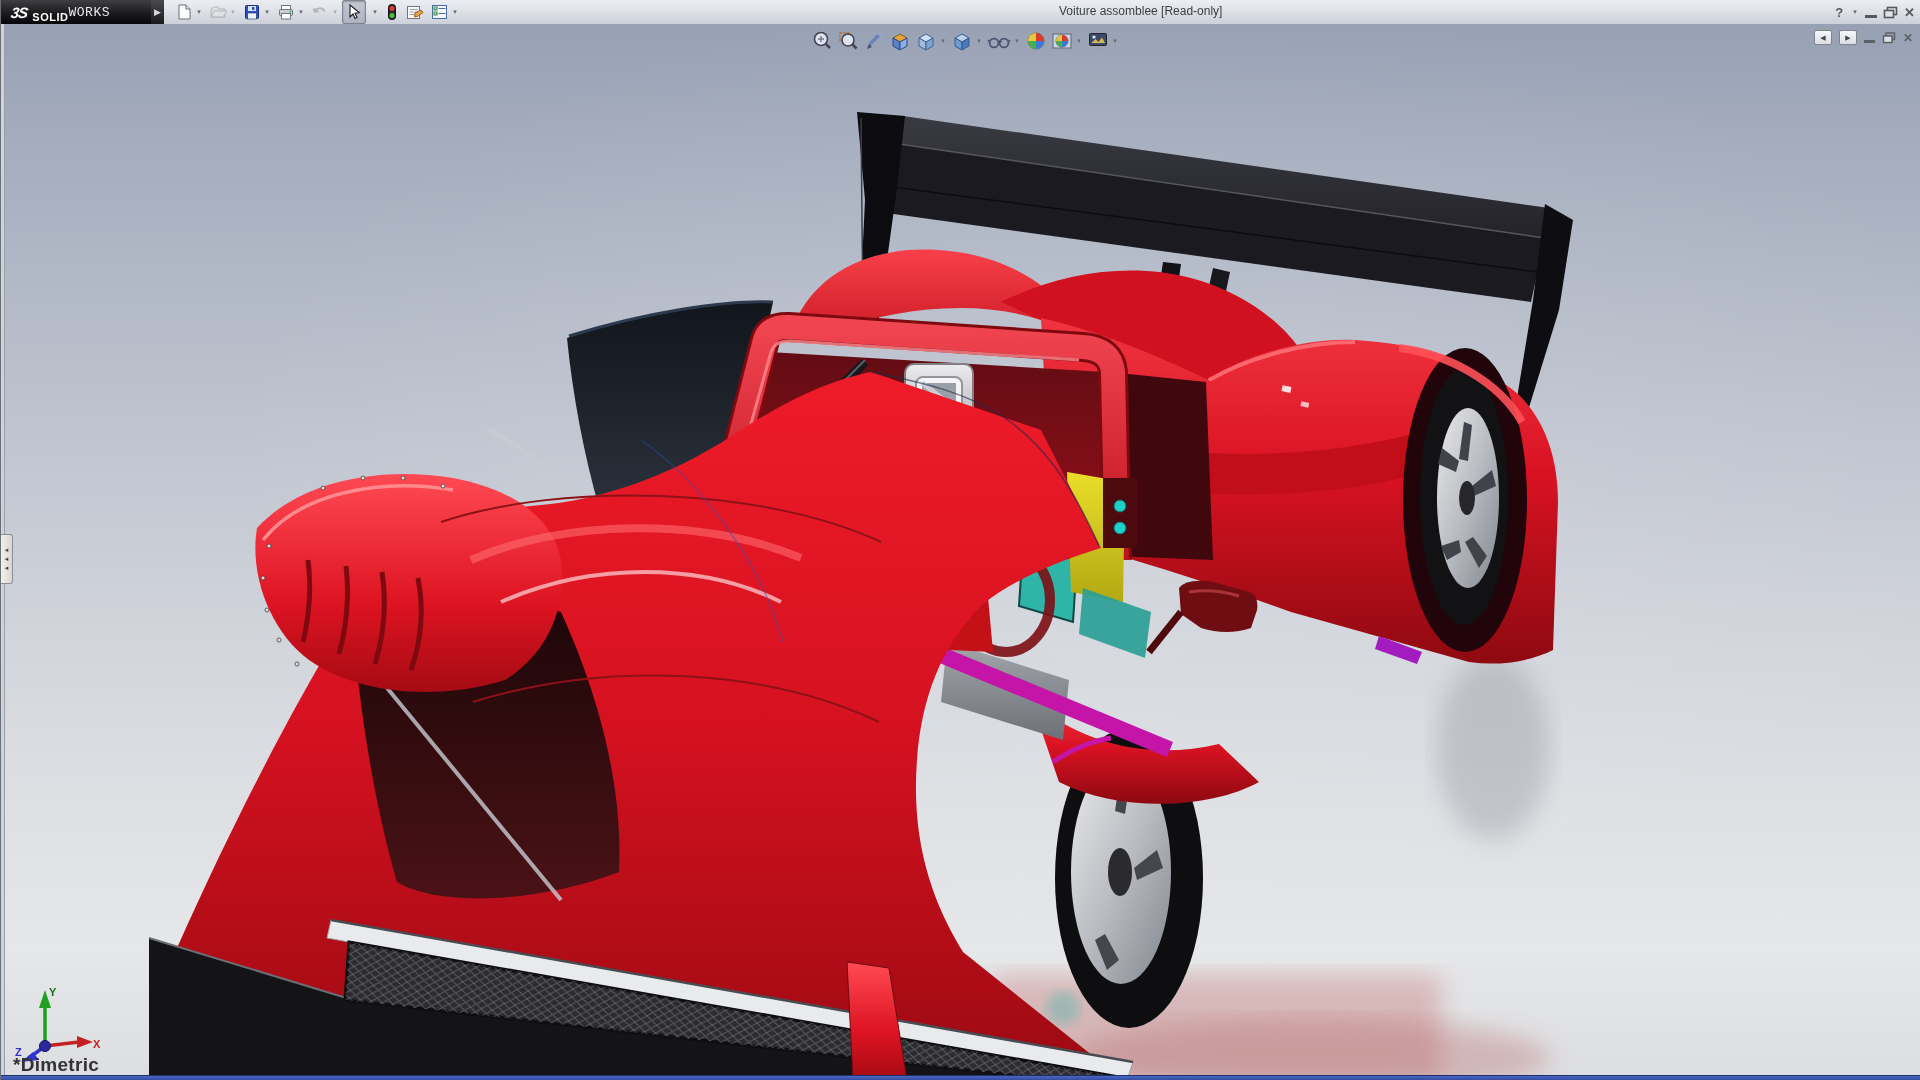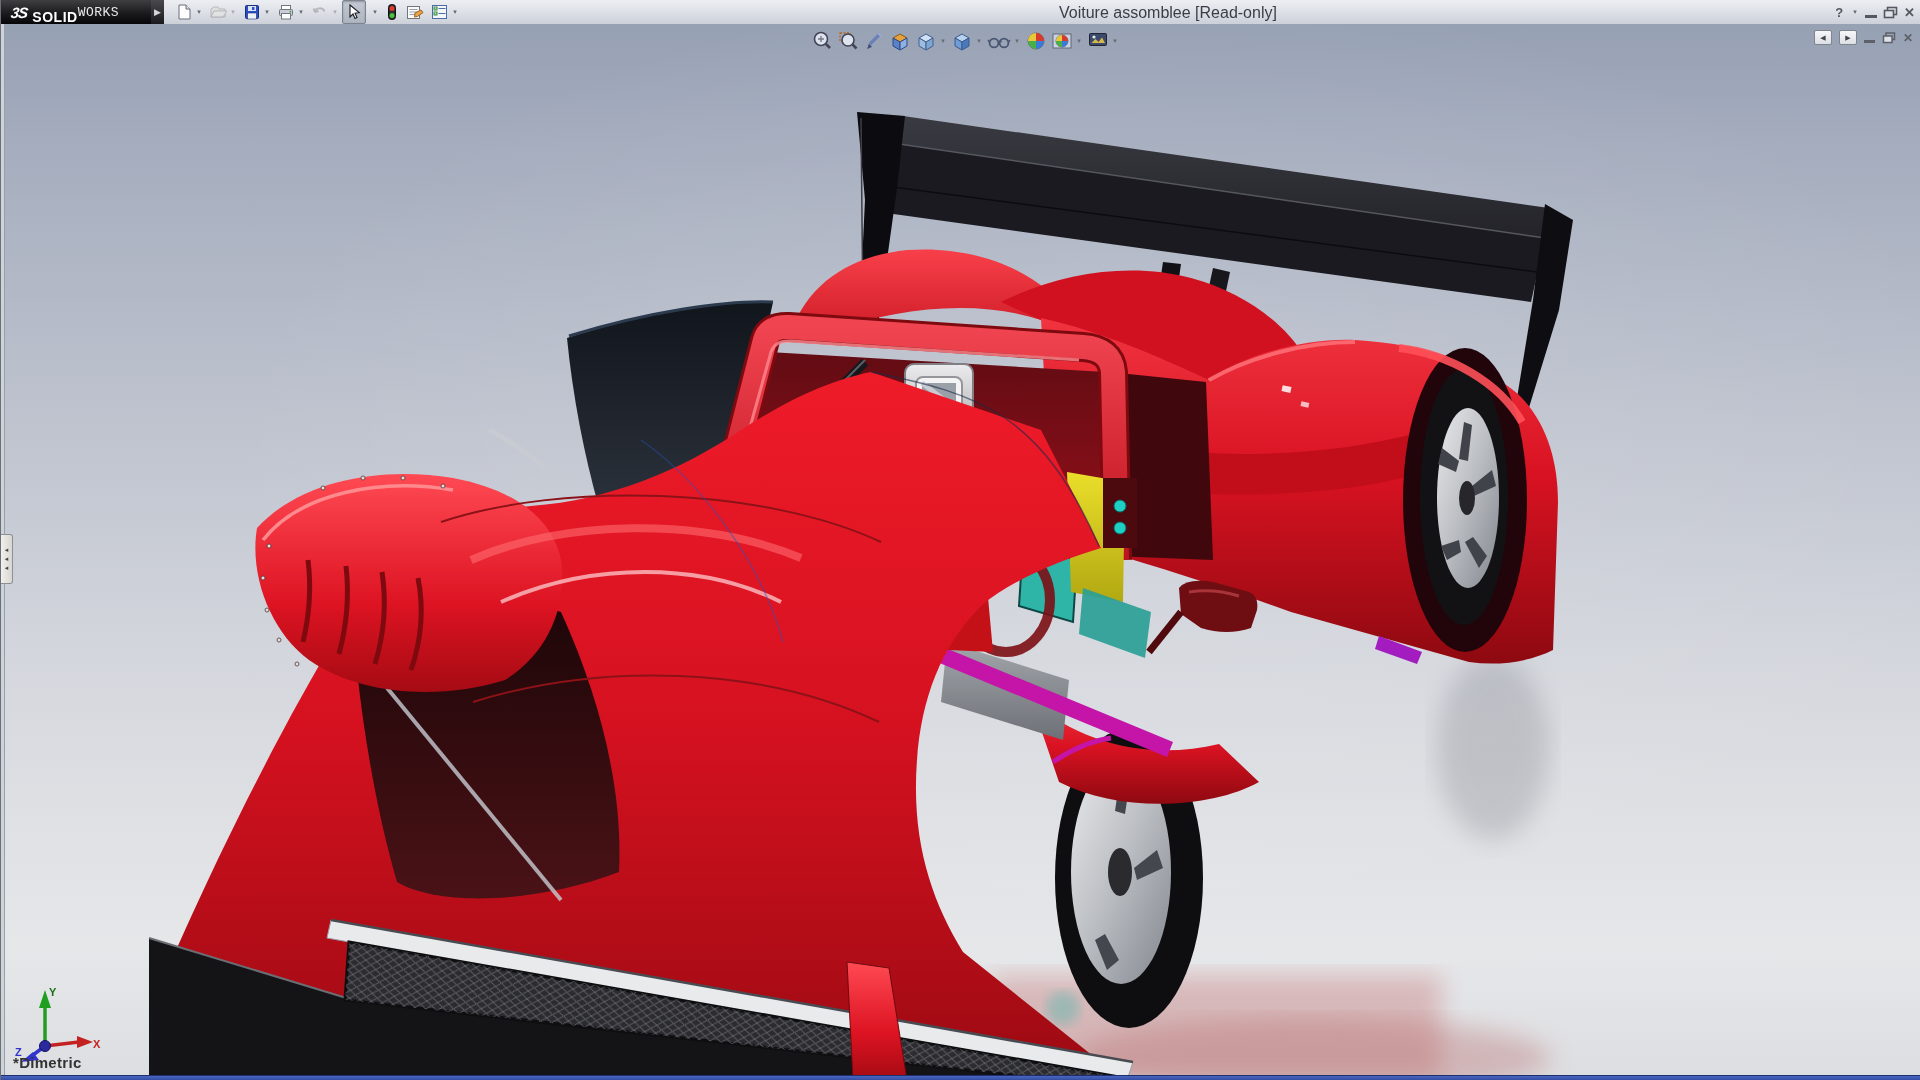--- a/index.html
+++ b/index.html
@@ -6,31 +6,31 @@
     font-family:"Liberation Sans",sans-serif;background:#c9ccd3;}
   .app{position:relative;width:1920px;height:1080px;border-left:1px solid #6a7078;box-sizing:border-box;}
 
   
   .titlebar{position:absolute;left:0;top:0;width:1920px;height:24px;
     background:linear-gradient(180deg,#eceef2 0%,#dfe2e8 45%,#ccd0d8 100%);
     border-bottom:1px solid #a7adb7;display:flex;align-items:center;}
   .logo{width:150px;height:24px;background:linear-gradient(180deg,#3f3f42 0%,#1b1b1e 55%,#060608 100%);
     display:flex;align-items:center;padding-left:10px;box-sizing:border-box;color:#fff;}
   .logo .mark{font-style:italic;font-weight:bold;font-size:15px;letter-spacing:-1px;margin-right:5px;transform:skewX(-8deg);}
-  .logo .nb{font-weight:bold;font-size:14px;letter-spacing:.5px;margin-top:10px;}
+  .logo .nb{font-weight:bold;font-size:11px;letter-spacing:.5px;margin-top:10px;}
   .logo .nl{font-weight:normal;font-size:13px;letter-spacing:.5px;color:#e8e8ea;font-family:Liberation Mono, monospace;}
   .logo-chev{width:13px;height:24px;background:linear-gradient(180deg,#4a4a4e,#1a1a1d);
     color:#d8d8da;font-size:9px;line-height:24px;text-align:center;}
   .tb{display:flex;align-items:center;height:24px;margin-left:8px;}
   .tbtn{display:flex;align-items:center;height:22px;padding:0 2px;border:1px solid transparent;border-radius:2px;}
   .tbtn.pressed{background:linear-gradient(180deg,#c3c9d3,#aeb5c1);border:1px solid #7d8490;
     box-shadow:inset 0 1px 2px rgba(0,0,0,.25);}
   .tbtn.disabled{opacity:.45;filter:grayscale(.9);}
   .caret{font-size:7px;color:#666b72;margin-left:2px;width:8px;text-align:center;}
-  .title-text{position:absolute;left:1058px;top:4px;font-size:16px;color:#3a3f46;text-align:center;}
+  .title-text{position:absolute;left:1058px;top:4px;font-size:12px;color:#3a3f46;text-align:center;}
   .winctl{position:absolute;right:6px;top:0;height:24px;display:flex;align-items:center;gap:6px;color:#54585f;}
   .winctl .q{font-size:13px;font-weight:bold;}
   .winctl .mini{width:12px;height:3px;background:#54585f;margin-top:8px;}
   .winctl .x{font-size:13px;font-weight:bold;}
 
   
   .viewport{position:absolute;left:0;top:24px;width:1920px;height:1051px;
     background:
       radial-gradient(ellipse 1300px 700px at 58% 42%, rgba(255,255,255,.14), rgba(255,255,255,0) 70%),
       linear-gradient(180deg,#97a1b4 0%,#a5adbe 12%,#b5bbc8 28%,#c5c9d3 45%,#d3d6dc 60%,#dee0e4 75%,#e6e7e9 88%,#dddee1 100%);
@@ -50,21 +50,21 @@
   .docctl .x{font-size:12px;font-weight:bold;}
 
   
   .left-tab{position:absolute;left:0;top:510px;width:11px;height:48px;background:linear-gradient(90deg,#f2f0ec,#d9d6d0);
     border:1px solid #8a8f98;border-left:none;border-radius:0 3px 3px 0;
     display:flex;flex-direction:column;align-items:center;justify-content:center;gap:3px;}
   .left-tab span{font-size:7px;line-height:6px;color:#44484e;}
 
   
   .triad{position:absolute;left:12px;top:960px;}
-  .view-label{position:absolute;left:12px;top:1030px;font-size:15px;font-weight:bold;color:#333;letter-spacing:.3px;}
+  .view-label{position:absolute;left:12px;top:1030px;font-size:19px;font-weight:bold;color:#333;letter-spacing:.3px;}
 
   
   .status-strip{position:absolute;left:0;top:1075px;width:1920px;height:5px;
     background:linear-gradient(180deg,#4a66c0,#2e479c);border-top:1px solid #1e2f6e;}
 </style>
 </head>
 <body>
 
 <div class="app">
 

